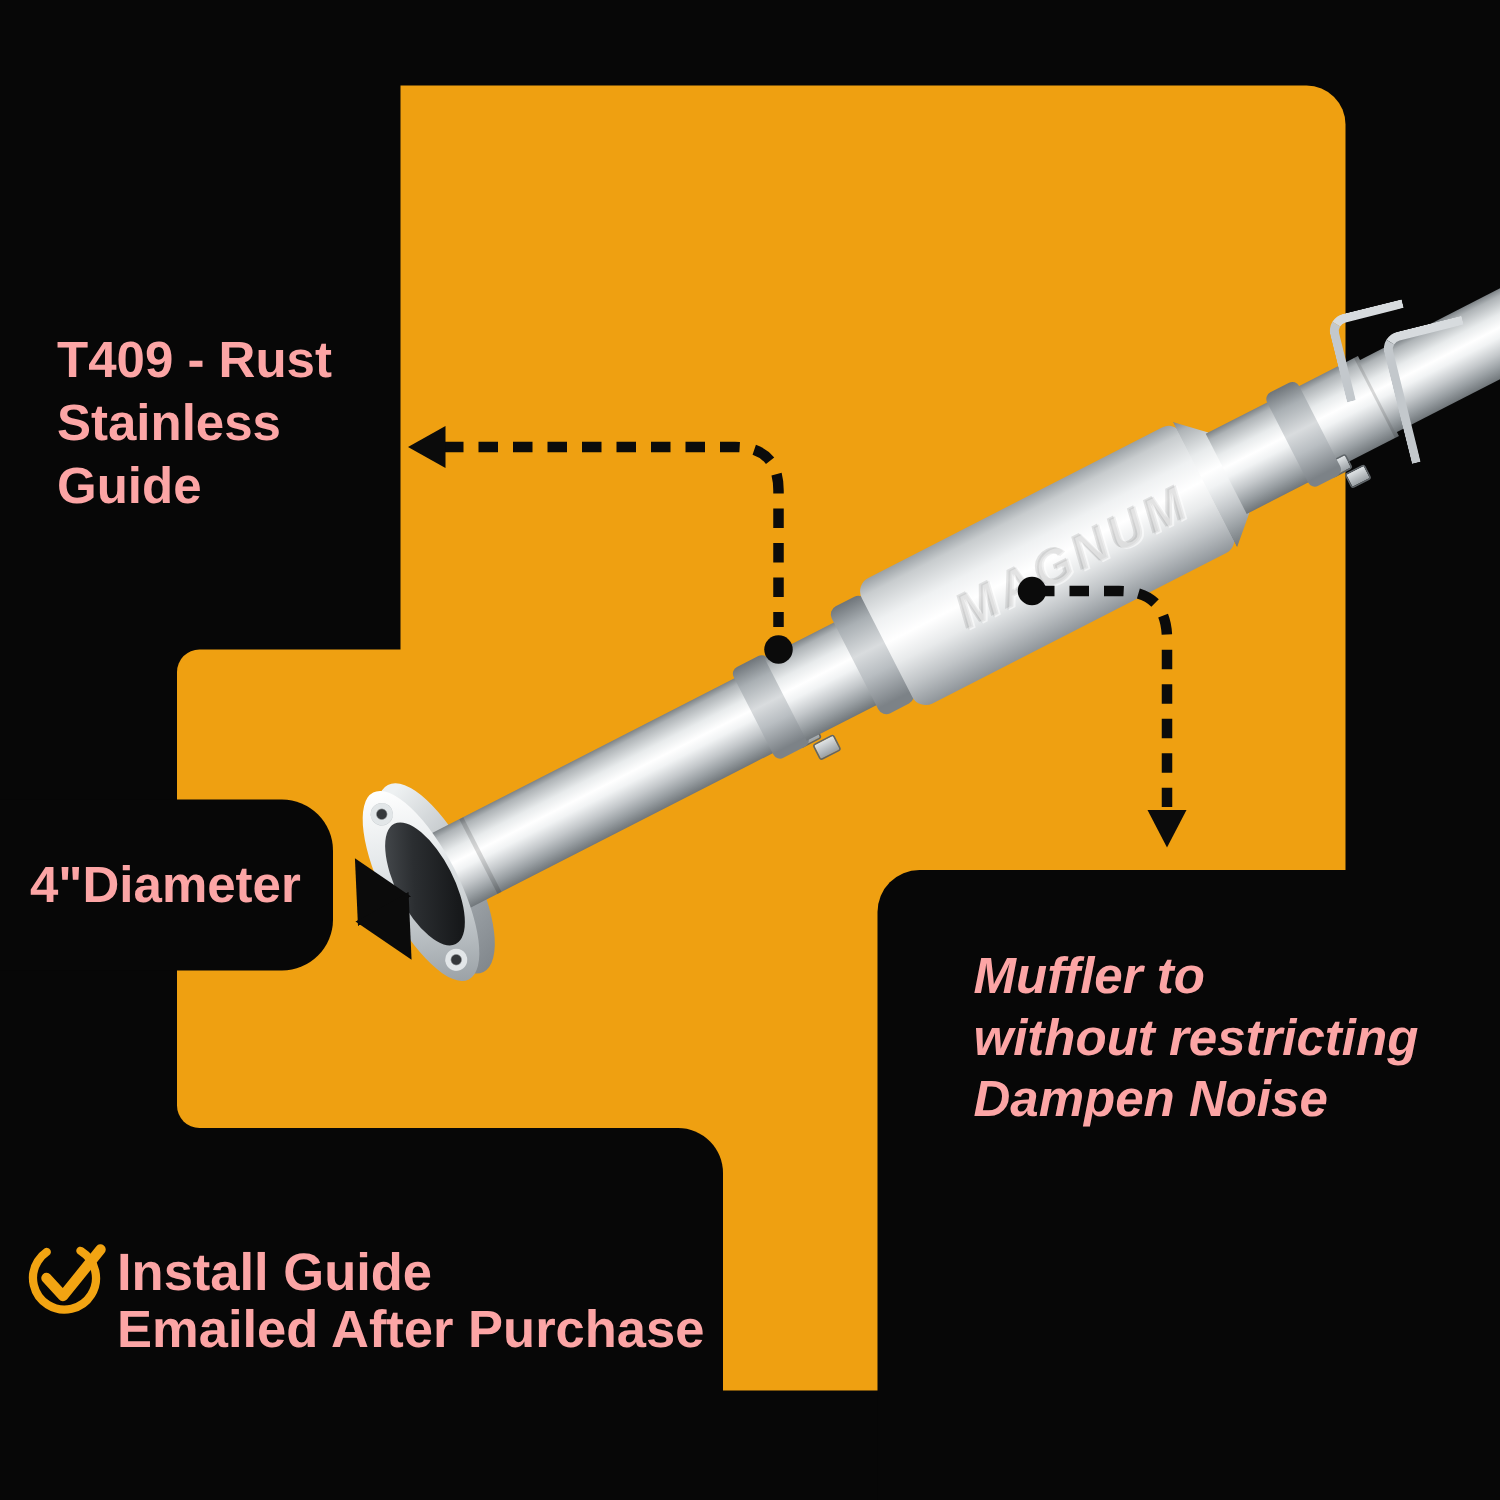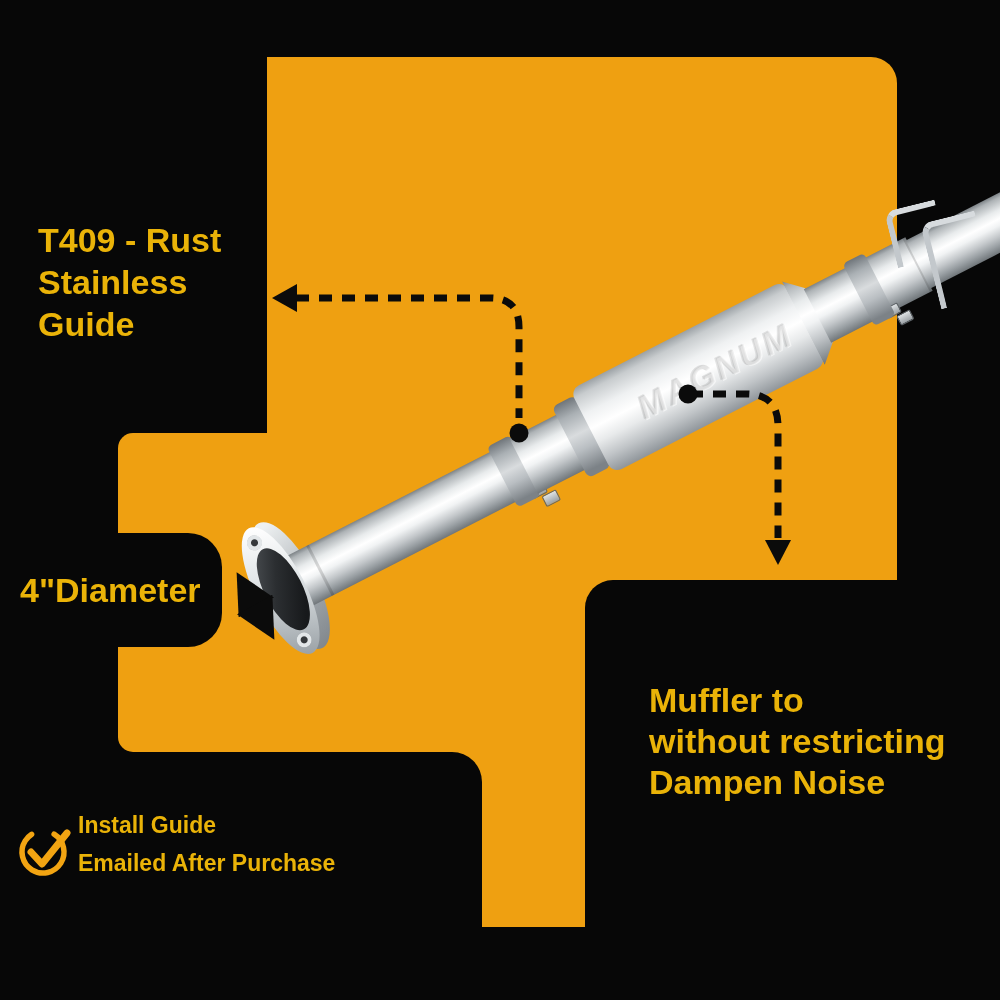--- a/index.html
+++ b/index.html
@@ -13,25 +13,25 @@
   .orange-main{left:267px;top:57px;width:630px;height:870px;background:#EFA011;border-radius:0 26px 0 0;}
   .orange-left{left:118px;top:433px;width:152px;height:319px;background:#EFA011;border-radius:15px 0 0 15px;}
 
   
   .panel{background:#070707;}
   .panel-diameter{left:-12px;top:533px;width:234px;height:114px;border-radius:0 34px 34px 0;display:flex;align-items:center;padding-left:32px;box-sizing:border-box;}
   .panel-install{left:-12px;top:752px;width:494px;height:270px;border-top-right-radius:30px;}
   .panel-muffler{left:585px;top:580px;width:430px;height:440px;border-top-left-radius:28px;}
 
   
-  .callout{color:#eab308;font-weight:700;font-size:34px;}
+  .callout{color:#fca5a5;font-weight:700;font-size:34px;}
   .callout .line{display:block;}
   .txt-material{left:38px;top:219px;line-height:42px;}
-  .txt-muffler{left:649px;top:680px;line-height:41px;}
-  .txt-install{left:78px;top:806px;line-height:38px;font-size:23px;}
+  .txt-muffler{left:649px;top:631px;line-height:41px;font-style:italic;}
+  .txt-install{left:78px;top:830px;line-height:38px;font-size:35px;}
   .txt-diameter{font-size:34px;}
 
   
   .pipe-wrap{left:278px;top:592px;width:0;height:0;transform:rotate(-27.1deg);transform-origin:0 0;}
   .pipe-wrap>div{position:absolute;}
   .chrome{background:linear-gradient(to bottom,#7d8387 0%,#aeb3b6 8%,#e8ebec 28%,#ffffff 43%,#f1f3f4 54%,#c3c7ca 72%,#9aa0a4 86%,#70767a 100%);}
   .chrome-big{background:linear-gradient(to bottom,#9ba1a5 0%,#c8ccce 10%,#eff1f2 30%,#ffffff 47%,#e8eaeb 63%,#c0c4c7 81%,#8f959a 100%);}
   .clampg{background:linear-gradient(to bottom,#6f757a 0%,#aab0b4 20%,#d9dcde 45%,#b9bec2 65%,#7c8287 92%);}
   .nut{background:linear-gradient(to bottom,#dfe3e5,#9aa0a4);border:1px solid #5f6569;border-radius:2px;}
   .seam{background:rgba(0,0,0,0.15);}

